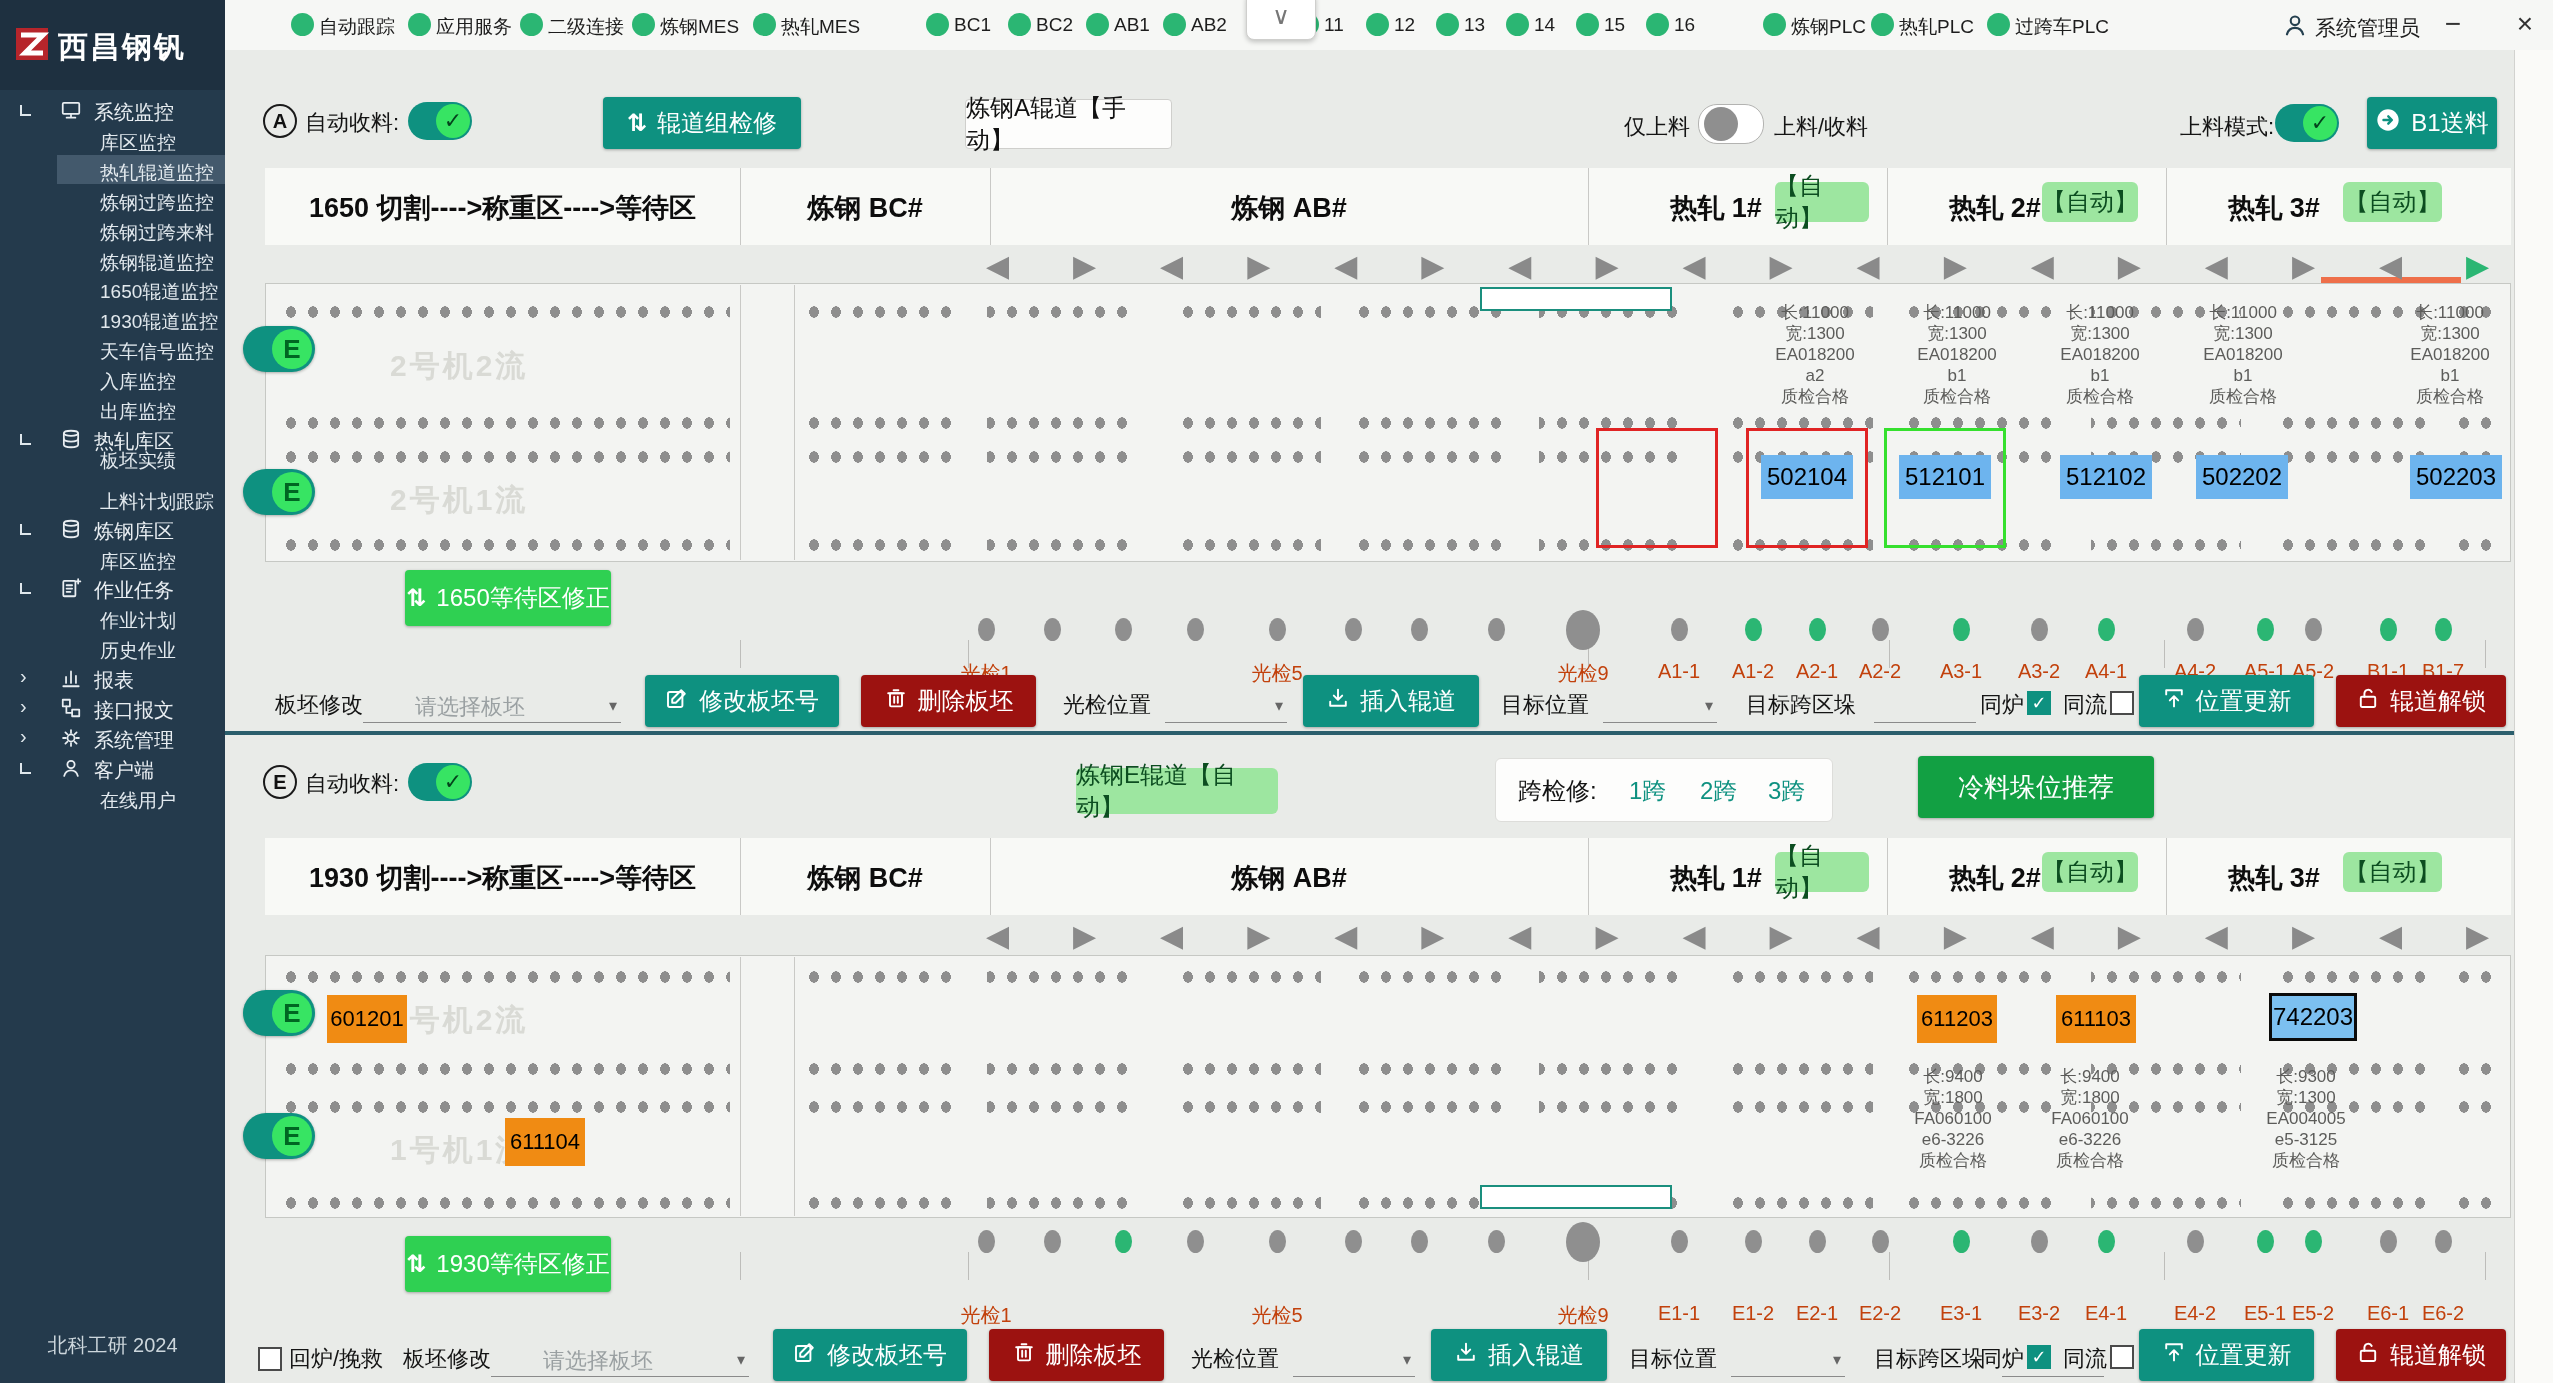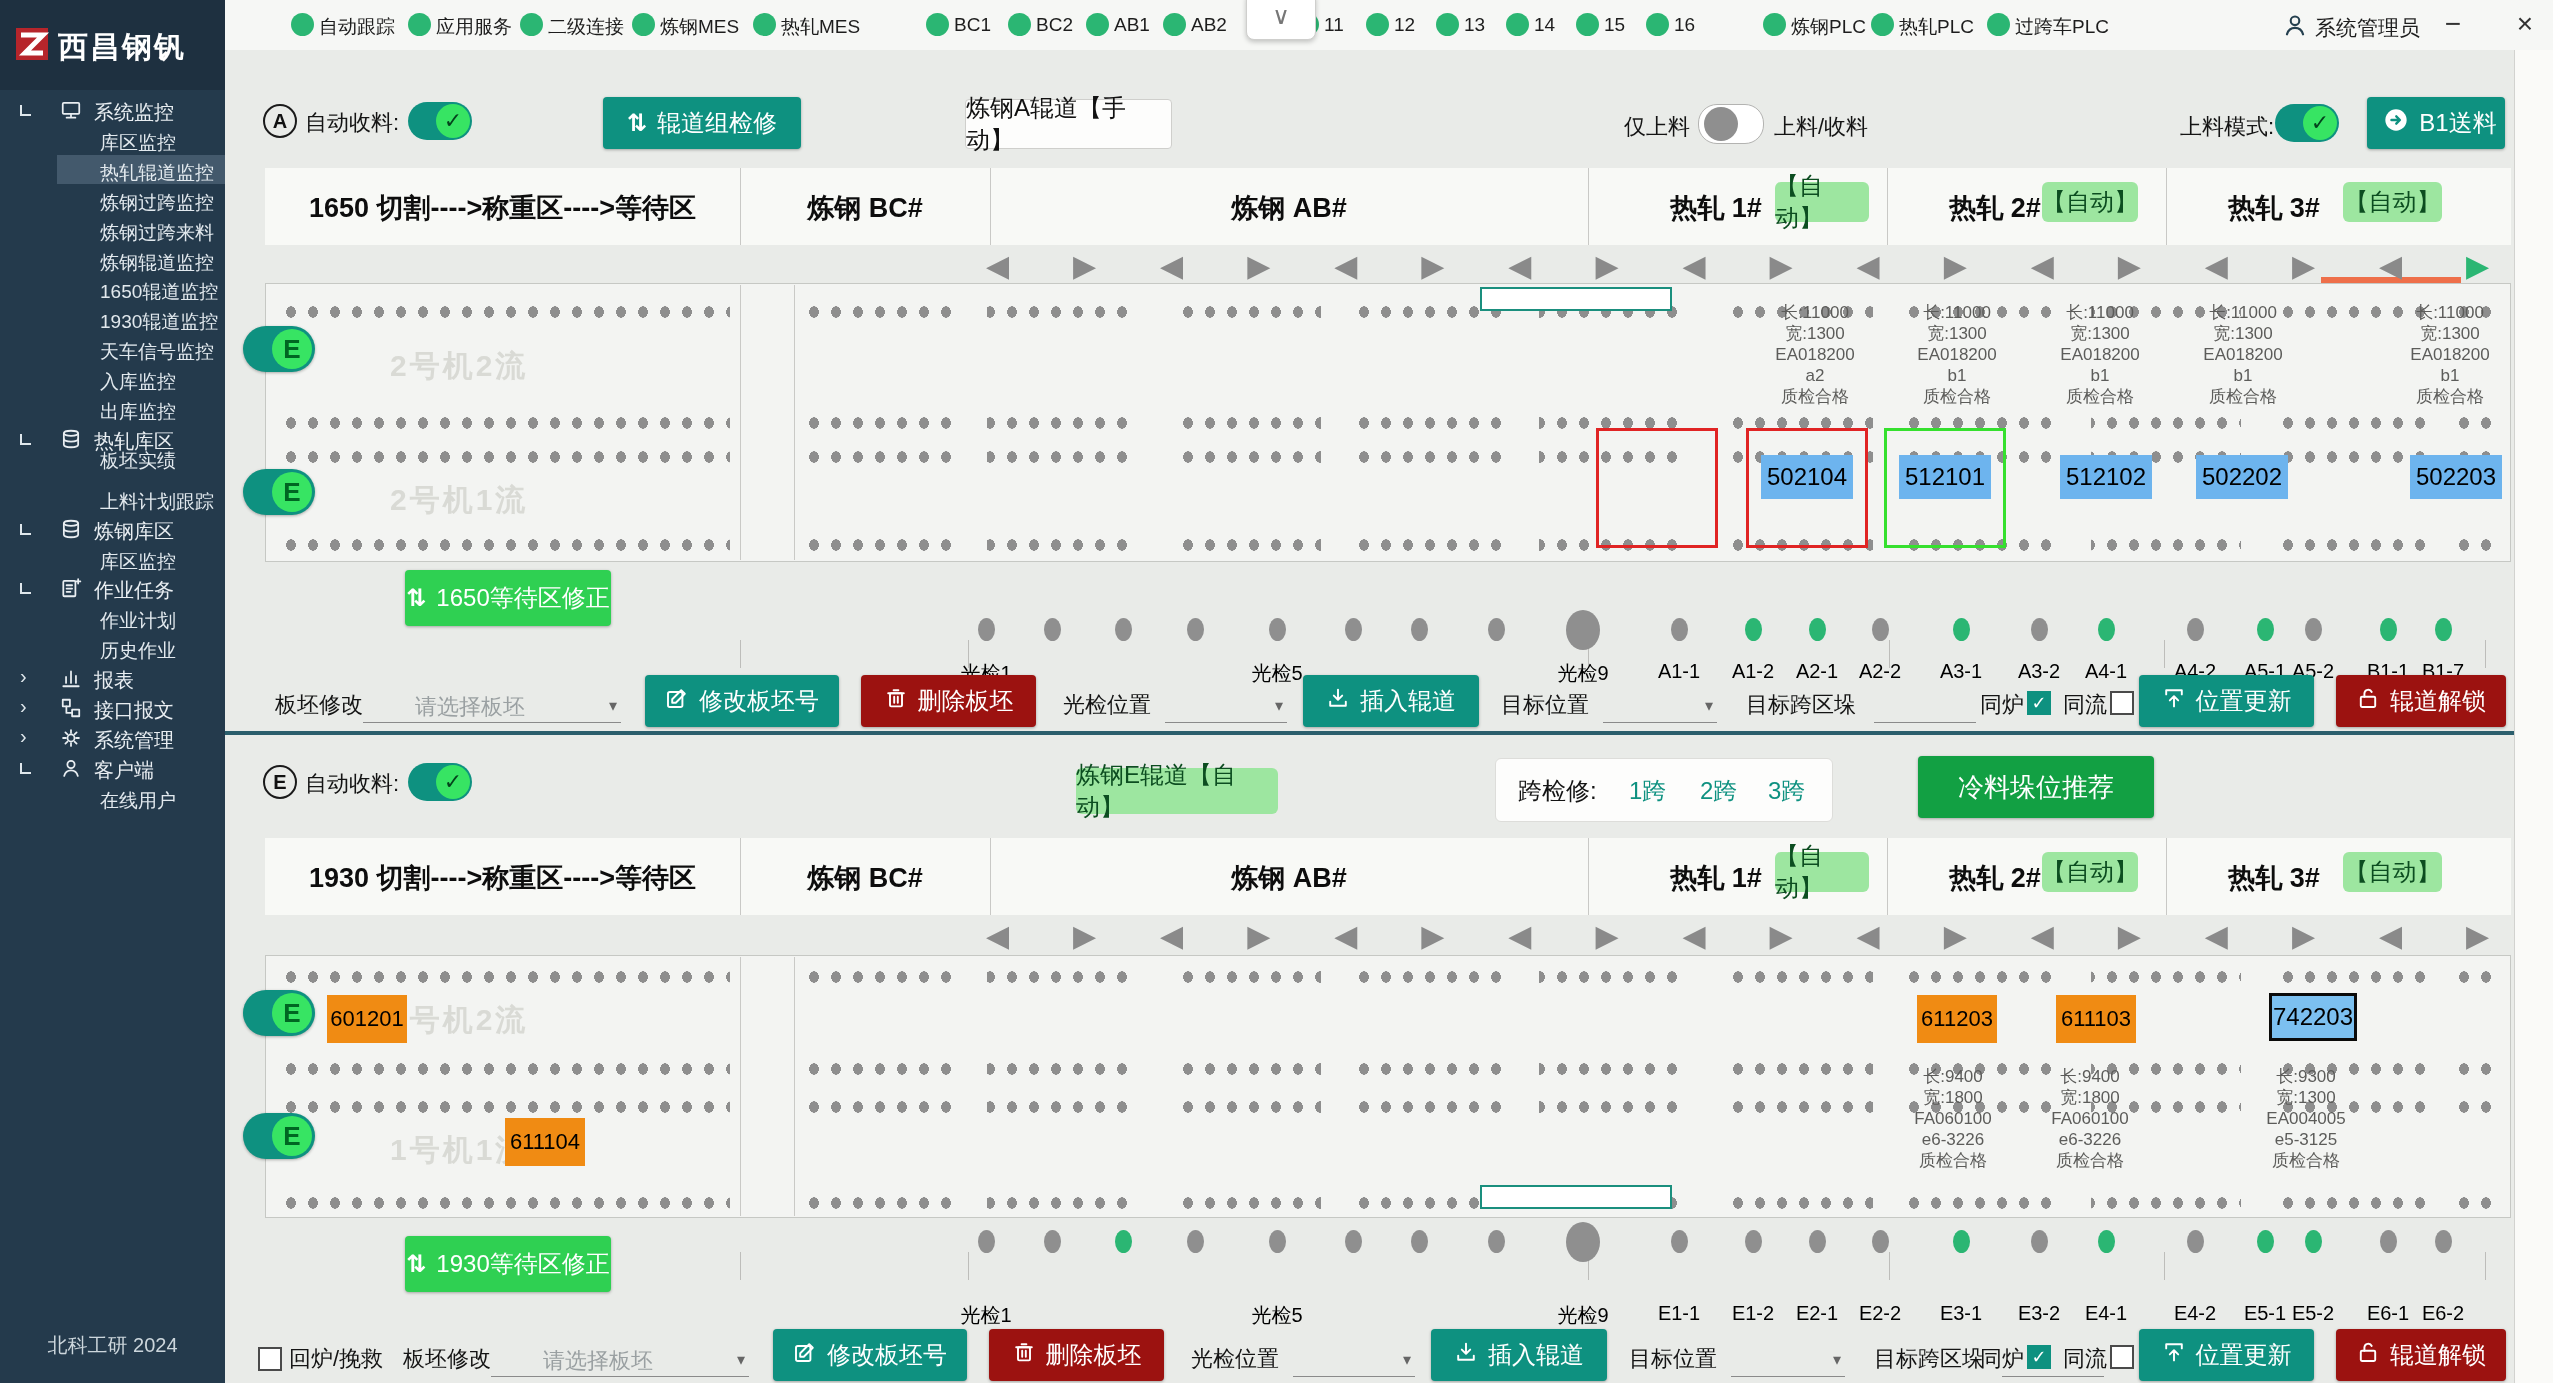--- a/index.html
+++ b/index.html
@@ -67,21 +67,21 @@
   .info{position:absolute;width:160px;text-align:center;font-size:17px;line-height:21px;color:#5c5c5a;}
   .chip{position:absolute;display:flex;align-items:center;justify-content:center;font-size:24px;color:#000;box-sizing:border-box;}
   .chip.blue{background:#6db4ee;width:92px;height:44px;}
   .chip.bluesel{background:#7cc0f0;width:88px;height:48px;border:3px solid #0a0a0a;}
   .chip.orange{background:#f08b13;width:80px;height:48px;font-size:22px;}
   .frame{position:absolute;width:122px;height:120px;border:3px solid;box-sizing:border-box;background:transparent;}
   .arrowg{position:absolute;font-size:30px;color:#8a8a8a;}
   .arrowg.green{color:#2bb673;}
   .sendot{position:absolute;width:17px;height:23px;border-radius:50%;}
   .sendot.big{width:34px;height:40px;}
-  .senlab{position:absolute;width:110px;text-align:center;font-size:20px;color:#000000;}
+  .senlab{position:absolute;width:110px;text-align:center;font-size:20px;color:#c2410c;}
   .tick{position:absolute;width:1px;height:28px;background:#bdbdba;}
   .crossbox{position:absolute;background:#fdfdfc;border:1px solid #ddddda;border-radius:6px;}
   .icon-svg{display:inline-block;vertical-align:middle;}
   .glyphicon{font-size:24px;font-weight:700;}
 </style>
 </head>
 <body>
 
 <div id="app">
   <div id="sidebar">
@@ -271,21 +271,21 @@
         <div class="modebox" style="left: 740px; top: 49px; position: absolute; width: 205px; height: 48px;">炼钢A辊道【手动】</div>
         <div class="ctl-label" style="left: 1399px; top: 62px; position: absolute;">仅上料</div>
         <div class="tog off" style="left: 1473px; top: 54px; position: absolute; width: 64px; height: 38px;">
           <div class="knob"></div>
         </div>
         <div class="ctl-label" style="left: 1549px; top: 62px; position: absolute;">上料/收料</div>
         <div class="ctl-label" style="left: 1955px; top: 62px; position: absolute;">上料模式:</div>
         <div class="tog" style="left: 2050px; top: 54px; position: absolute; width: 64px; height: 38px;">
           <div class="knob">✓</div>
         </div>
-        <div class="btn teal" style="left: 2142px; top: 47px; position: absolute; width: 130px; height: 52px; padding-left: 8px;">
+        <div class="btn teal" style="left: 2142px; top: 47px; position: absolute; width: 130px; height: 52px;">
           <span><svg width="26" height="26" viewBox="0 0 20 20">
               <circle cx="10" cy="10" r="8.2" fill="#fff"></circle>
               <path d="M6.5 10h6M10.2 7.2L13 10l-2.8 2.8" stroke="#0e9180" stroke-width="1.8" fill="none" stroke-linecap="round" stroke-linejoin="round"></path>
             </svg></span>
           <span>B1送料</span>
         </div>
         <div style="left: 40px; top: 118px; position: absolute; width: 2246px; height: 77px; background: rgb(248, 249, 246);"></div>
         <div class="vline" style="left: 515px; top: 118px; position: absolute; width: 1px; height: 77px;"></div>
         <div class="vline" style="left: 765px; top: 118px; position: absolute; width: 1px; height: 77px;"></div>
         <div class="vline" style="left: 1363px; top: 118px; position: absolute; width: 1px; height: 77px;"></div>

